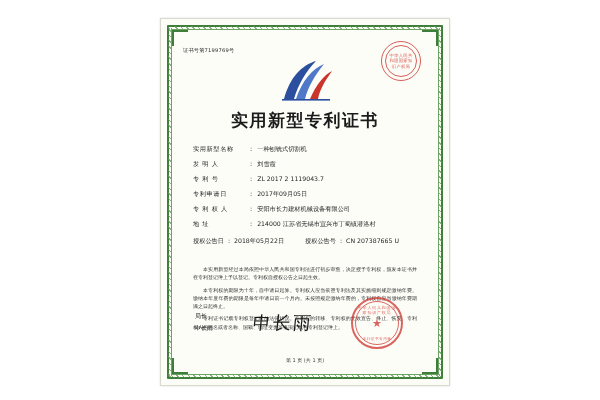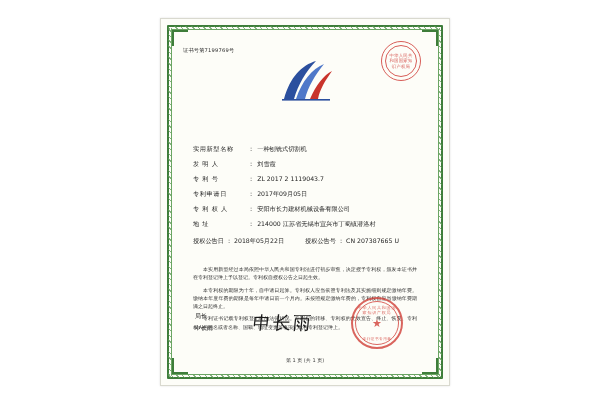--- a/index.html
+++ b/index.html
@@ -264,20 +264,21 @@
           <path d="M20 40 C26 22, 36 10, 48 5 C39 16, 32 28, 29 40 Z" fill="#4f78c9"></path>
           <path d="M34 40 C40 26, 48 16, 56 12 C49 22, 44 30, 42 40 Z" fill="#c9342c"></path>
           <rect x="6" y="40" width="48" height="1.6" fill="#2b4f9e"></rect>
         </svg>
       </div>
 
       <div class="seal-top">
         <div class="seal-inner">中华人民共和国国家知识产权局</div>
       </div>
 
+      <div class="title">实用新型专利证书</div>
 
       <div class="fields">
 
         <div class="row wide">
           <span class="lab">实用新型名称</span>
           <span class="colon">：</span>
           <span class="val">一种刨铣式切割机</span>
         </div>
 
         <div class="row wide">

